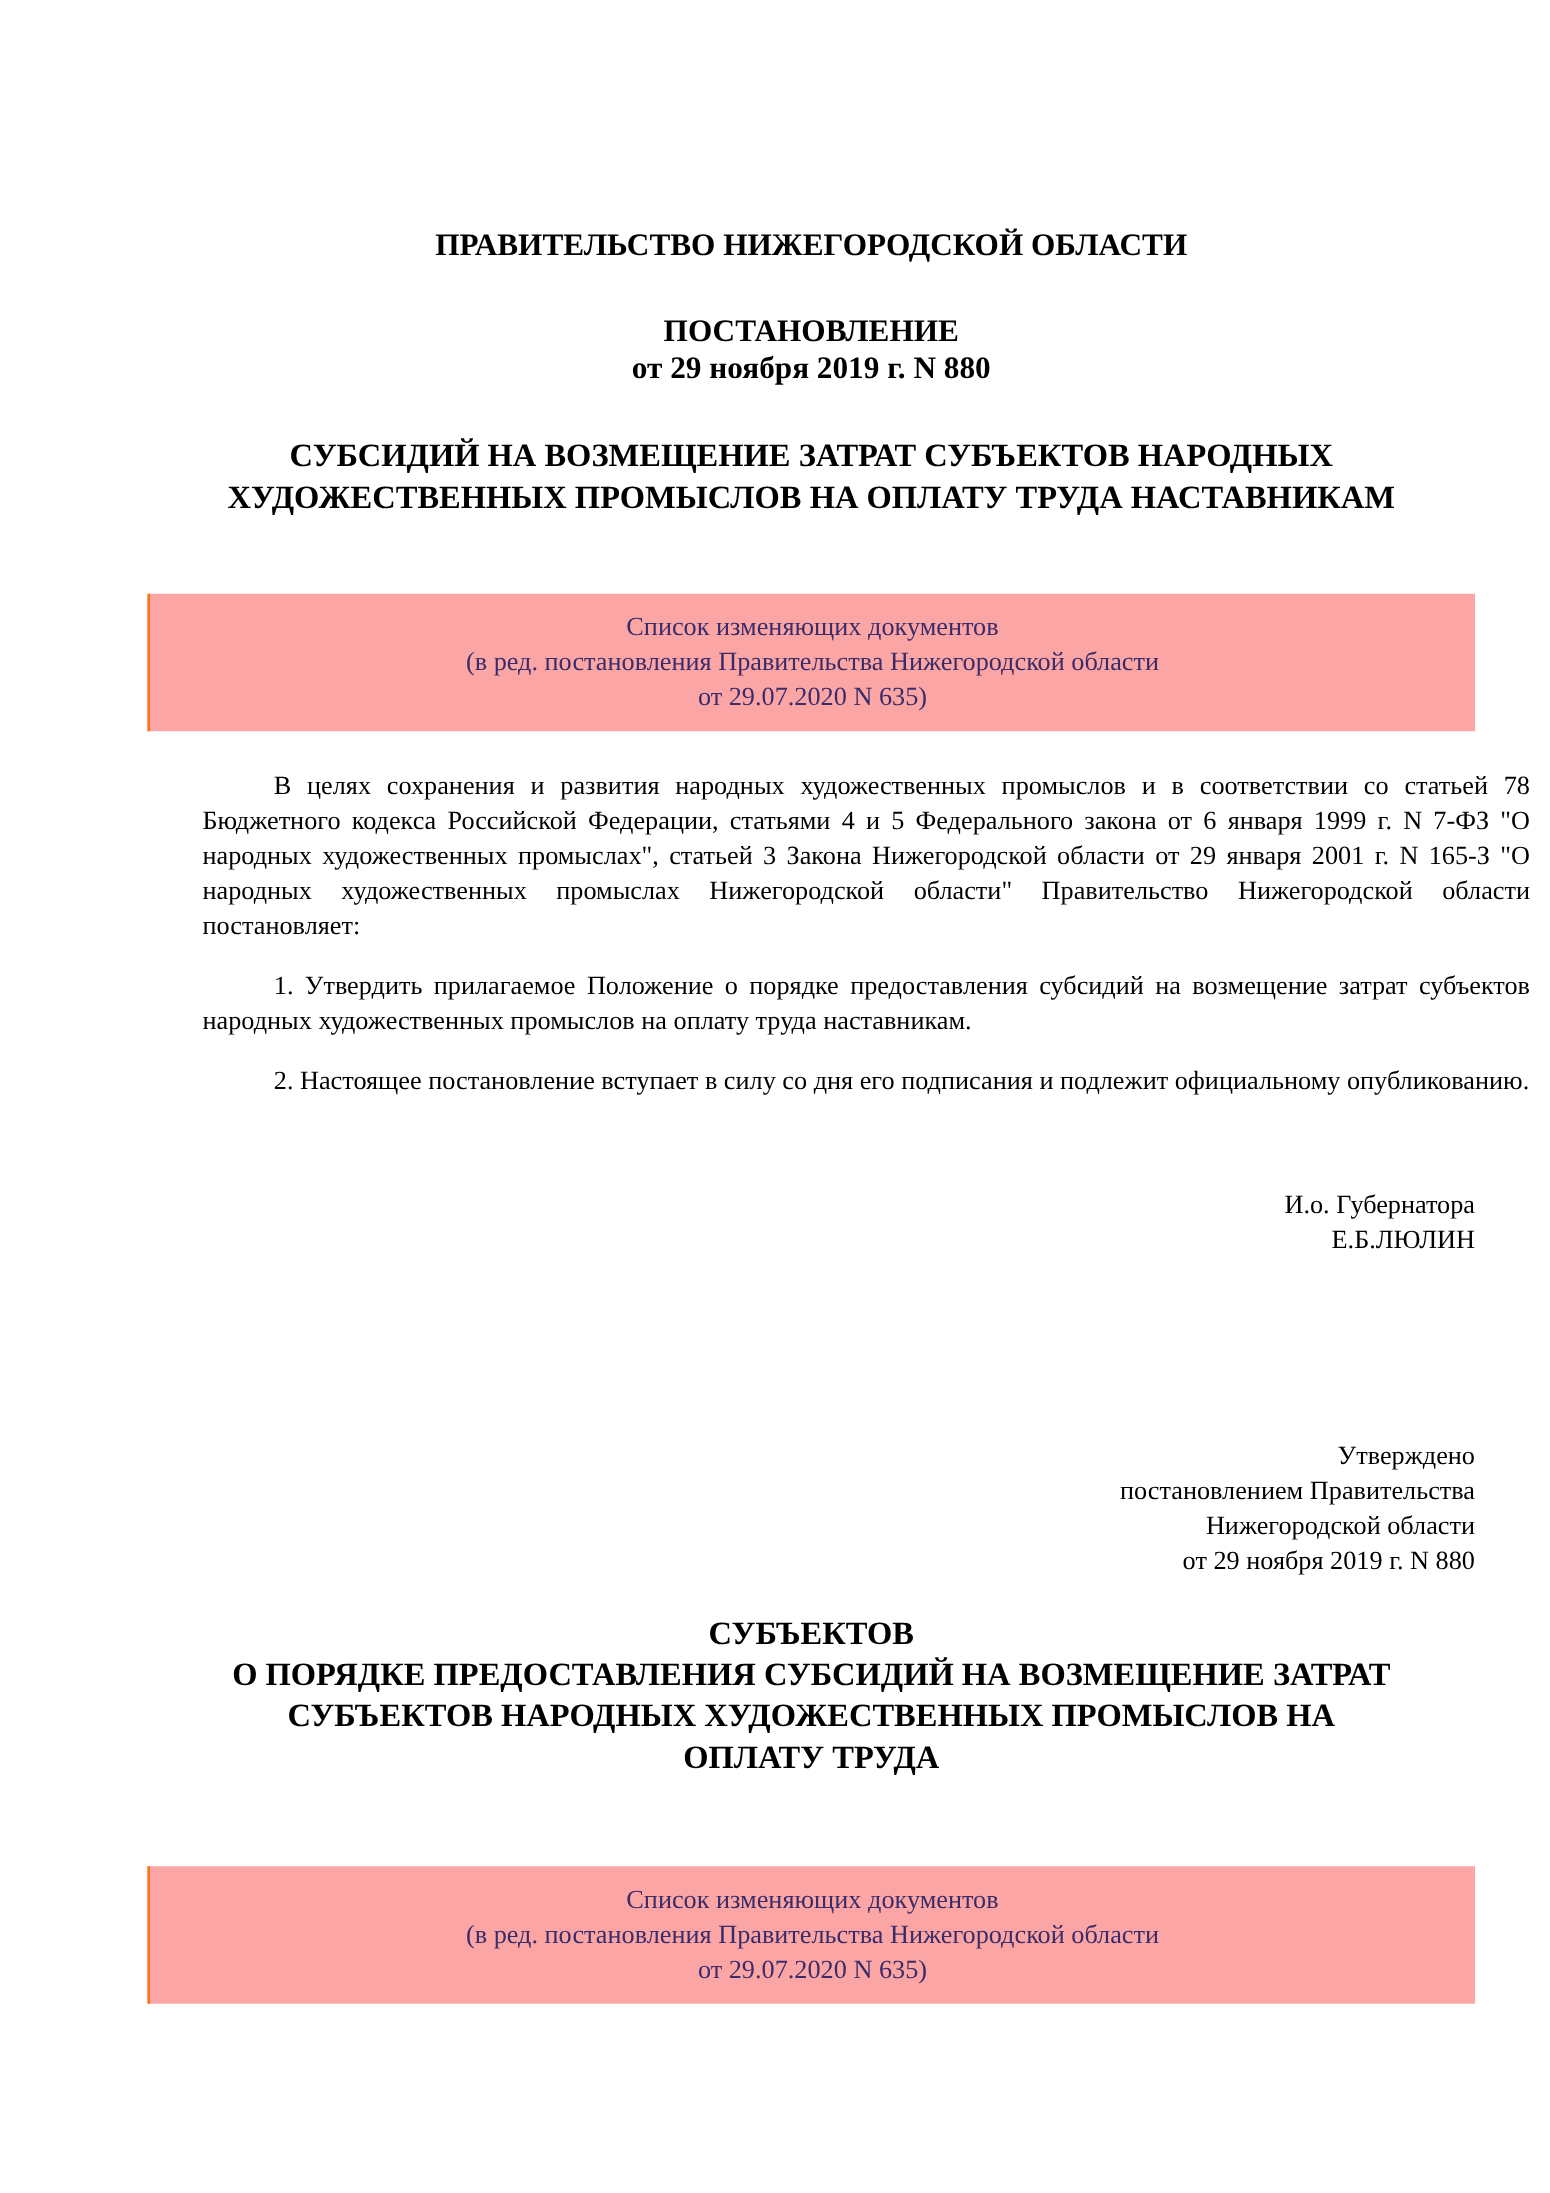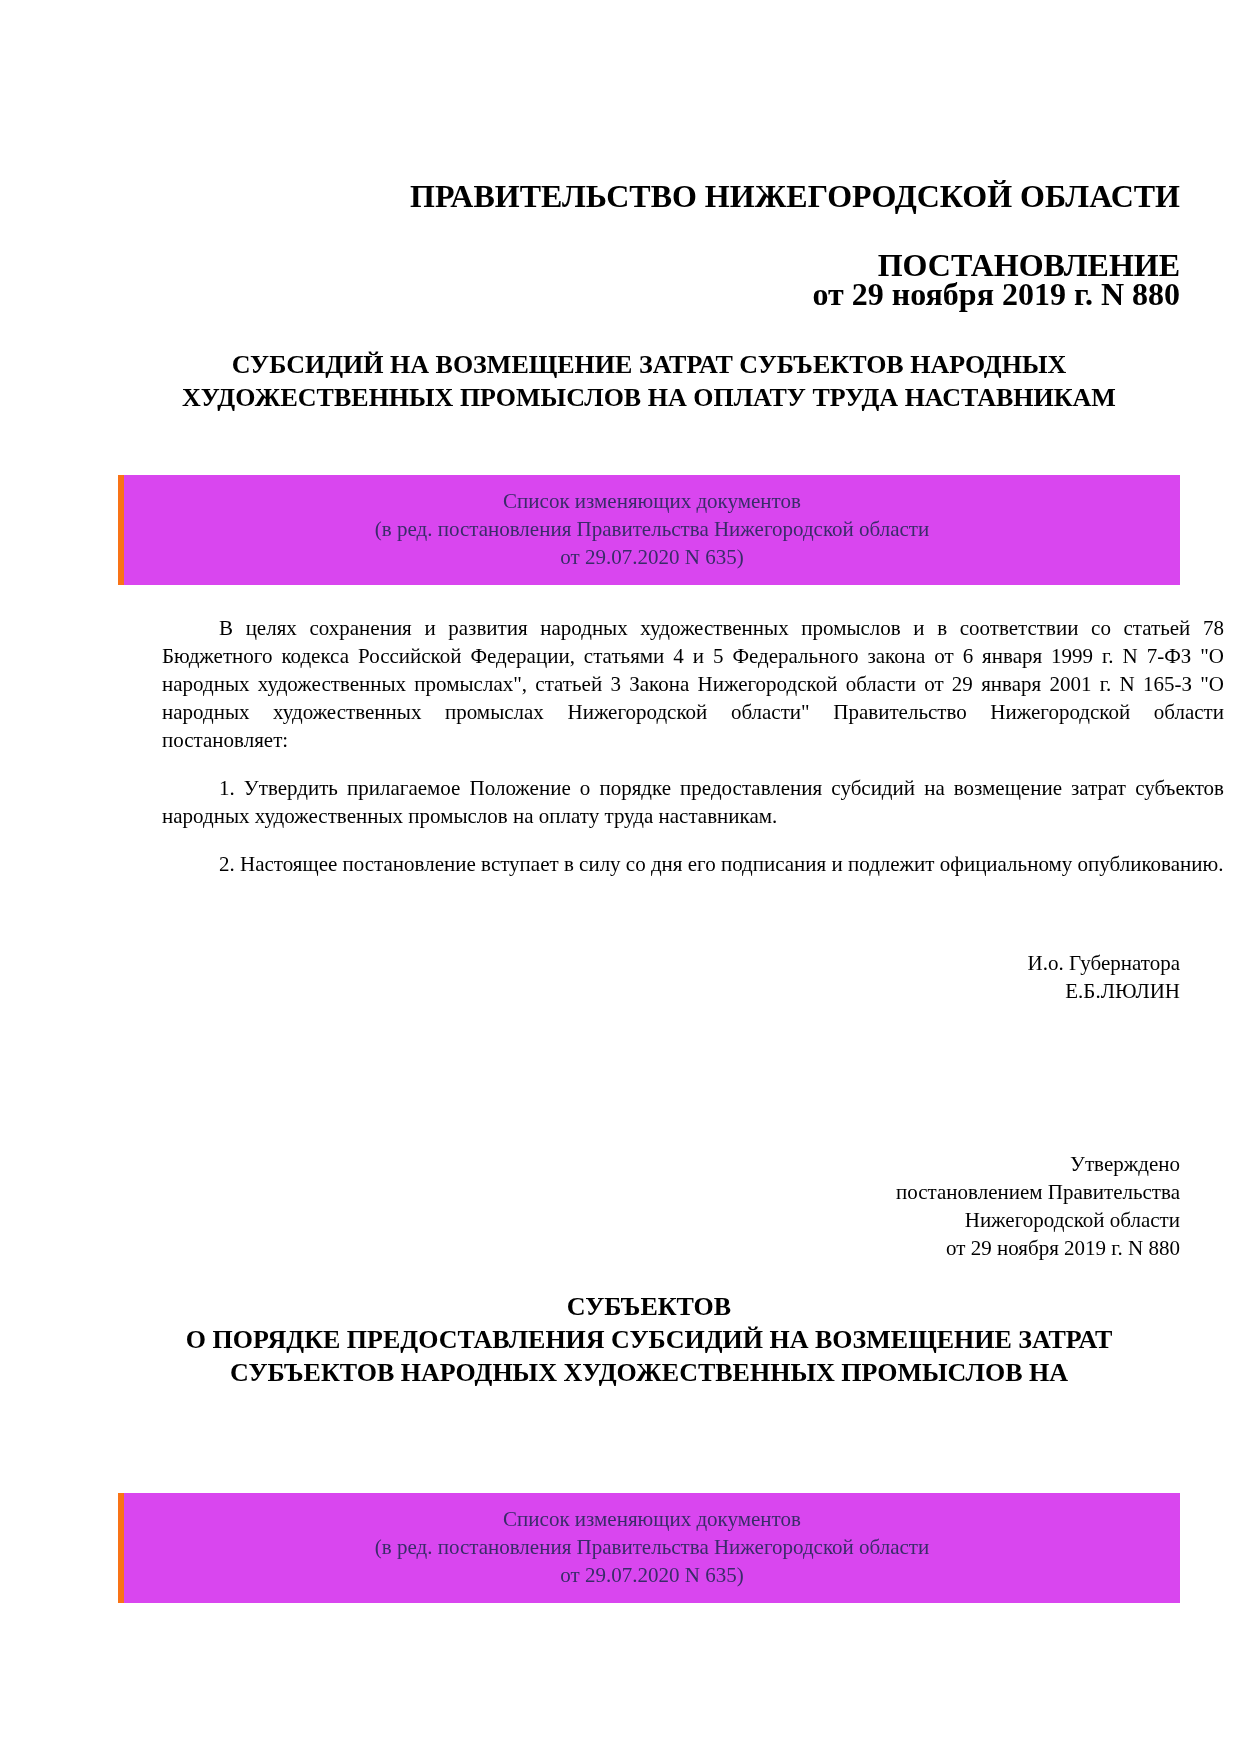--- a/index.html
+++ b/index.html
@@ -2,26 +2,26 @@
 <html><head>
 <meta charset="utf-8">
 <style>
   html, body { margin: 0; padding: 0; background: #ffffff; }
   body {
     width: 1240px; height: 1754px; position: relative; overflow: hidden;
     font-family: "Liberation Serif", "DejaVu Serif", serif; color: #000;
   }
   .page { position: absolute; left: 118px; top: 0; width: 1062px; }
   .center { text-align: center; }
-  .bold-h { font-weight: bold; font-size: 32px; line-height: 29px; margin: 0; text-align: right; }
+  .bold-h { font-weight: bold; font-size: 25px; line-height: 29px; margin: 0; }
   .h-title { font-weight: bold; font-size: 26px; line-height: 33px; margin: 0; }
   .abs { position: absolute; left: 0; width: 1062px; }
   .changes-box {
     position: absolute; left: 0; width: 1062px; height: 110px;
-    background: #d946ef; border-left: 6px solid #f97316; box-sizing: border-box;
+    background: #fca5a5; border-left: 2px solid #f97316; box-sizing: border-box;
     color: #392c69; text-align: center; font-size: 21px; line-height: 28px;
     padding-top: 12px;
   }
   .changes-box div { margin: 0; }
   .para {
     font-size: 21px; line-height: 28px; text-align: justify; text-indent: 57px; margin: 0;
   }
   .right-block { text-align: right; font-size: 21px; line-height: 28px; }
 </style>
 </head>
@@ -64,20 +64,21 @@
     <div>Утверждено</div>
     <div>постановлением Правительства</div>
     <div>Нижегородской области</div>
     <div>от 29 ноября 2019 г. N 880</div>
   </div>
 
   <div class="abs center" style="top:1290px;">
     <p class="h-title">СУБЪЕКТОВ</p>
     <p class="h-title">О ПОРЯДКЕ ПРЕДОСТАВЛЕНИЯ СУБСИДИЙ НА ВОЗМЕЩЕНИЕ ЗАТРАТ</p>
     <p class="h-title">СУБЪЕКТОВ НАРОДНЫХ ХУДОЖЕСТВЕННЫХ ПРОМЫСЛОВ НА</p>
+    <p class="h-title">ОПЛАТУ ТРУДА</p>
   </div>
 
   <div class="changes-box" style="top:1493px;">
     <div>Список изменяющих документов</div>
     <div>(в ред. постановления Правительства Нижегородской области</div>
     <div>от 29.07.2020 N 635)</div>
   </div>
 
 </div>
 

